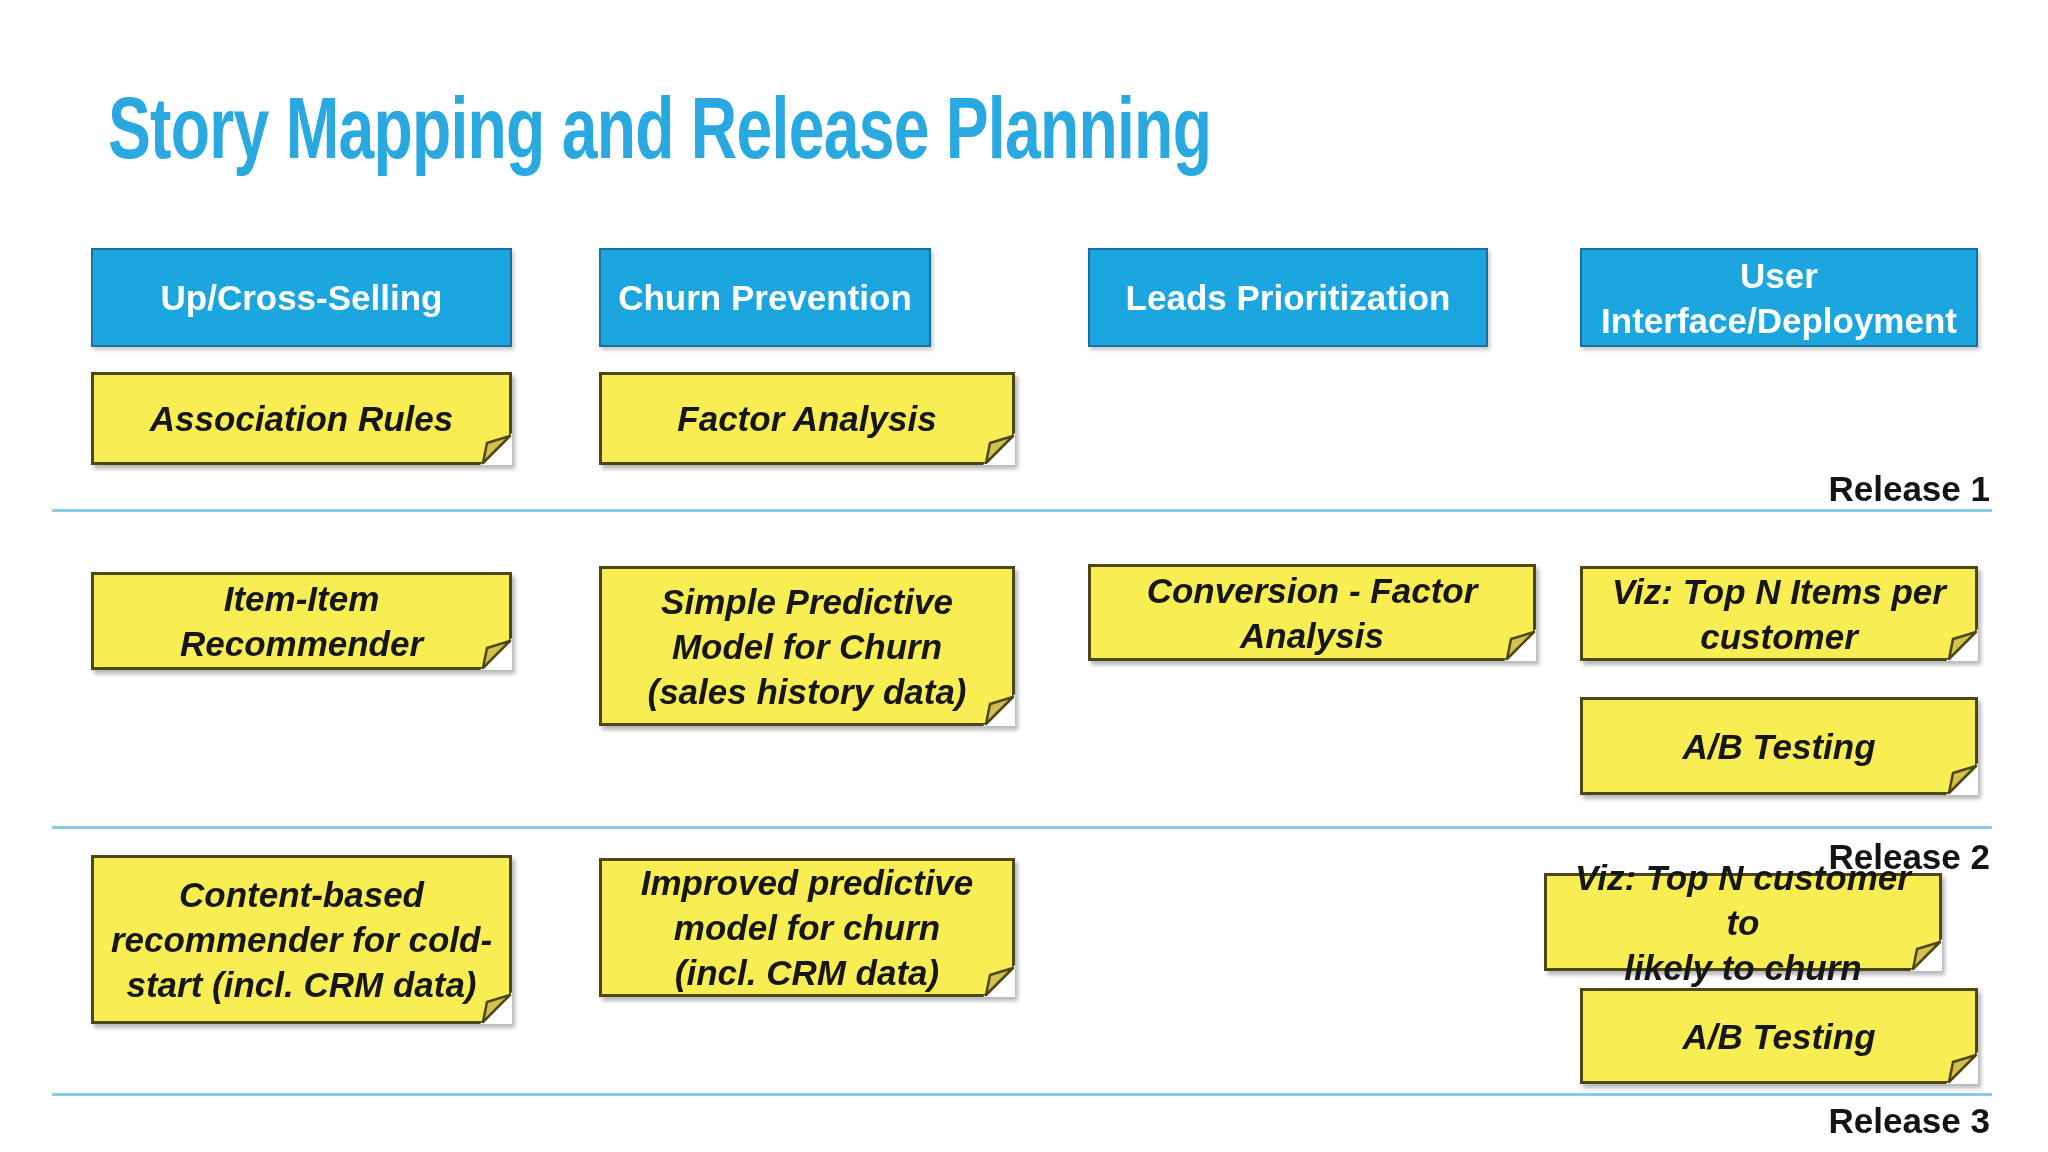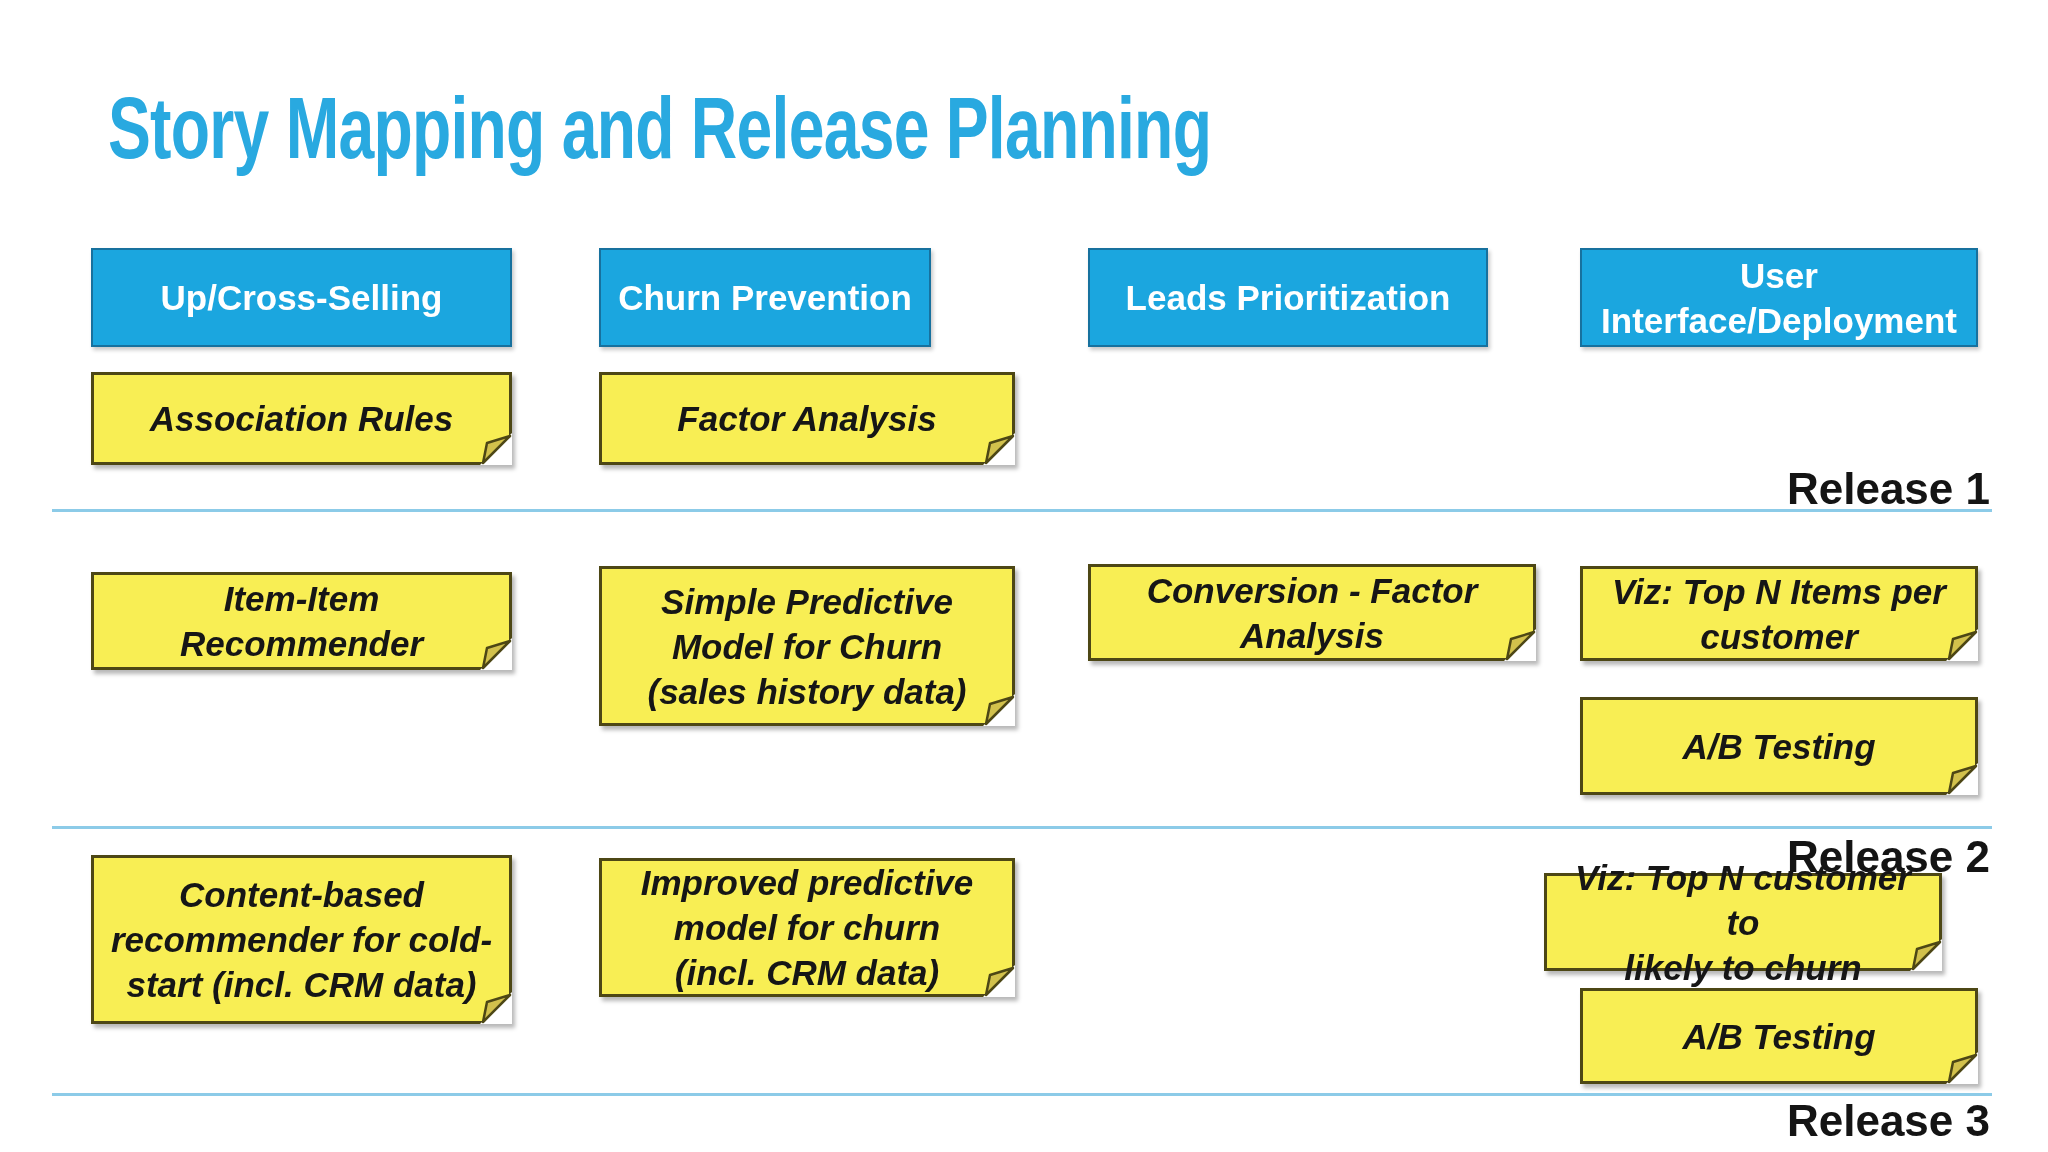--- a/index.html
+++ b/index.html
@@ -74,21 +74,21 @@
   .release-line {
     position: absolute;
     left: 52px;
     width: 1940px;
     height: 3px;
     background: var(--release-line, #8CCBE8);
   }
   .release-label {
     position: absolute;
     right: 58px;
-    font-size: 44px;
+    font-size: 35px;
     font-weight: bold;
     color: #141414;
     text-align: right;
     line-height: 38px;
   }
 </style>
 </head>
 <body>
 
 <div class="slide">

